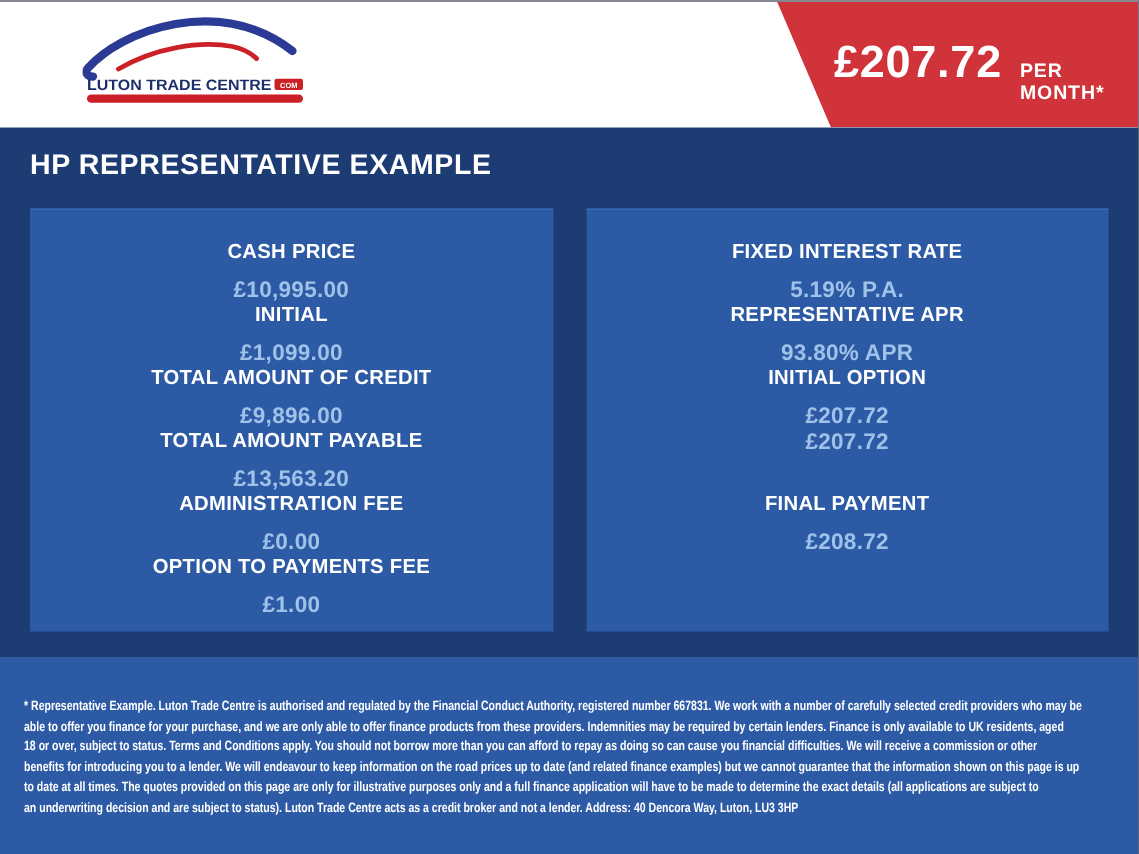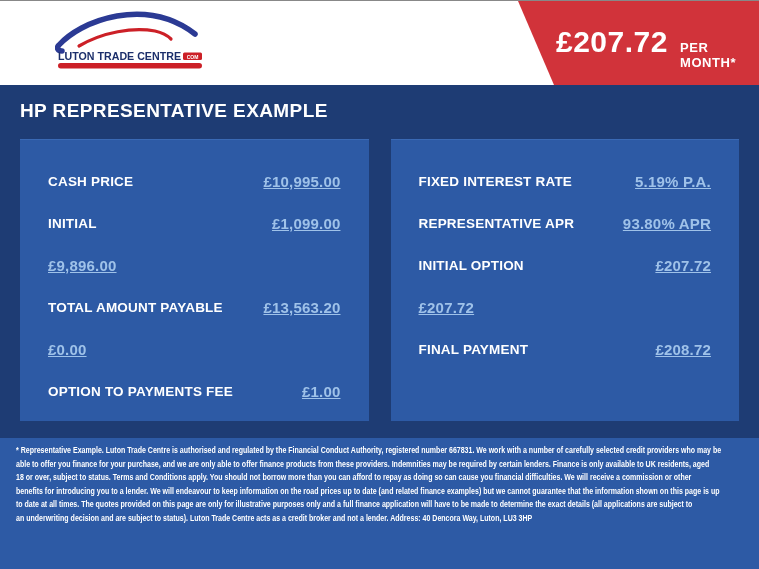--- a/index.html
+++ b/index.html
@@ -63,38 +63,38 @@
   .panel{
     flex:1;
     height:282px;
     background:var(--panel-blue);
     border-top:1px solid #3a69b4;
     padding:20px 0 10px 0;
   }
   .finance-row{
     height:42px;
     display:flex;align-items:center;justify-content:space-between;
-    padding:0 28px;
+    padding:0 17px;
+    flex-direction:column;
   }
   .finance-label{
     color:var(--white);
     font-size:13.5px;font-weight:bold;letter-spacing:0.2px;
   }
   .finance-value{
     color:var(--value-blue);
     font-size:15px;font-weight:bold;letter-spacing:0.2px;
     white-space:nowrap;
-    text-decoration:underline;
   }
   
   .disclaimer{
     margin-top:17px;
     height:132px;
     background:var(--panel-blue);
-    padding:6px 14px 0 16px;
+    padding:26px 14px 0 16px;
     overflow:hidden;
   }
   .disclaimer-line{
     color:var(--white);
     font-size:9px;font-weight:bold;
     line-height:13.5px;
     white-space:nowrap;
     transform:scaleX(0.78);
     transform-origin:0 50%;
   }
@@ -131,27 +131,29 @@
     <div class="panel">
       <div class="finance-row">
         <span class="finance-label">CASH PRICE</span>
         <span class="finance-value">£10,995.00</span>
       </div>
       <div class="finance-row">
         <span class="finance-label">INITIAL</span>
         <span class="finance-value">£1,099.00</span>
       </div>
       <div class="finance-row">
+        <span class="finance-label">TOTAL AMOUNT OF CREDIT</span>
         <span class="finance-value">£9,896.00</span>
       </div>
       <div class="finance-row">
         <span class="finance-label">TOTAL AMOUNT PAYABLE</span>
         <span class="finance-value">£13,563.20</span>
       </div>
       <div class="finance-row">
+        <span class="finance-label">ADMINISTRATION FEE</span>
         <span class="finance-value">£0.00</span>
       </div>
       <div class="finance-row">
         <span class="finance-label">OPTION TO PAYMENTS FEE</span>
         <span class="finance-value">£1.00</span>
       </div>
     </div>
 
     <div class="panel">
       <div class="finance-row">

